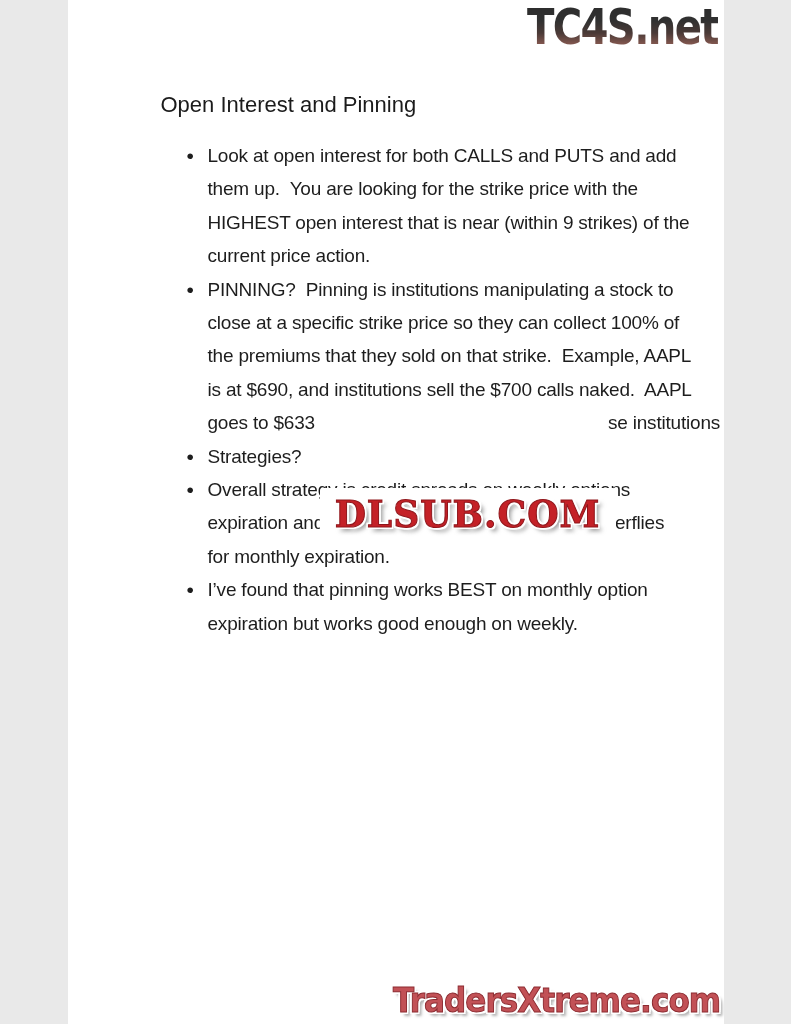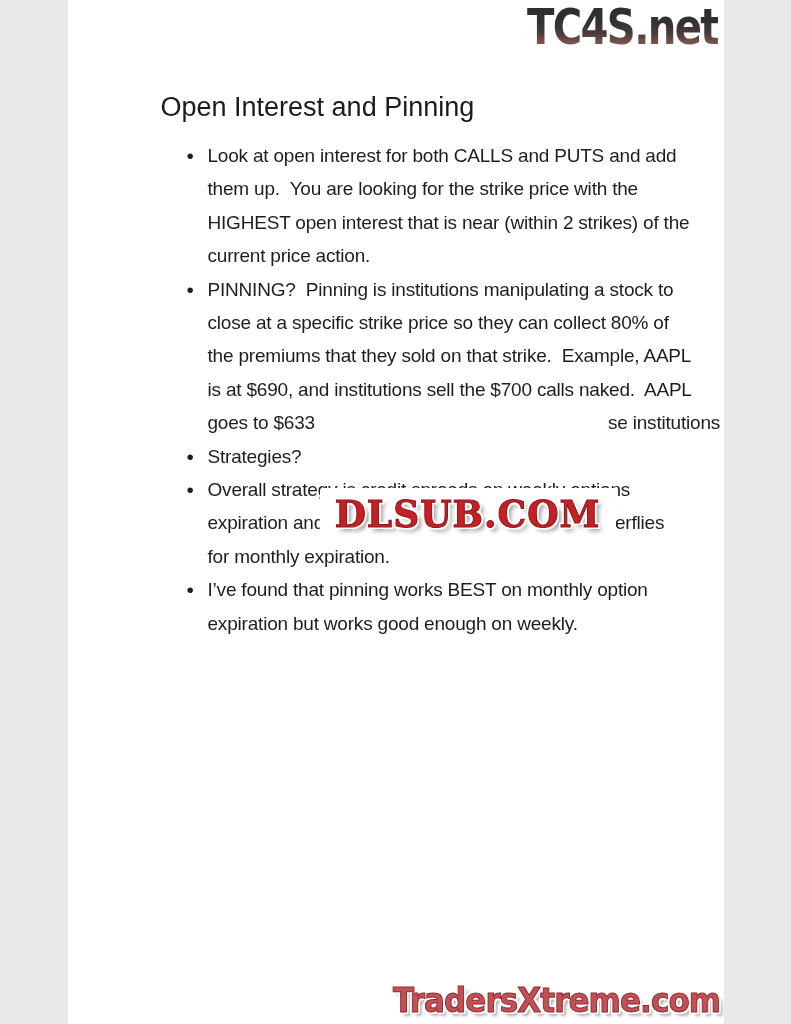--- a/index.html
+++ b/index.html
@@ -27,21 +27,21 @@
     background:linear-gradient(180deg,#2c2c2c 0%,#313131 38%,#4a3a37 62%,#7c544c 82%,#9a6a5e 100%);
     -webkit-background-clip:text;
     background-clip:text;
     color:transparent;
     filter:blur(.3px);
   }
 
   
   .title {
     position:absolute; left:93px; top:92px;
-    font-size:27px;
+    font-size:22px;
     color:#1b1b1b;
     letter-spacing:0;
   }
 
   
   .bullets {
     position:absolute; left:118px; top:139px; width:620px;
     margin:0; padding:0;
     list-style:none;
     font-size:19px;
@@ -112,24 +112,24 @@
 
 <div class="page">
 
   <div class="tc4s">TC4S.net</div>
 
   <div class="title">Open Interest and Pinning</div>
 
   <ul class="bullets">
     <li><span>Look at open interest for both CALLS and PUTS and add
 them up.  You are looking for the strike price with the
-HIGHEST open interest that is near (within 2 strikes) of the
+HIGHEST open interest that is near (within 9 strikes) of the
 current price action.</span></li>
     <li><span>PINNING?  Pinning is institutions manipulating a stock to
-close at a specific strike price so they can collect 80% of
+close at a specific strike price so they can collect 100% of
 the premiums that they sold on that strike.  Example, AAPL
 is at $690, and institutions sell the $700 calls naked.  AAPL</span><br><span>goes to $633</span><span class="wm-gap"></span><span>se institutions</span><br></li>
     <li><span>Strategies?</span></li>
     <li><span>Overall strategy is credit spreads on weekly options
 expiration and then adding debit spreads and butterflies
 for monthly expiration.</span></li>
     <li><span>I’ve found that pinning works BEST on monthly option
 expiration but works good enough on weekly.</span></li>
   </ul>
 

